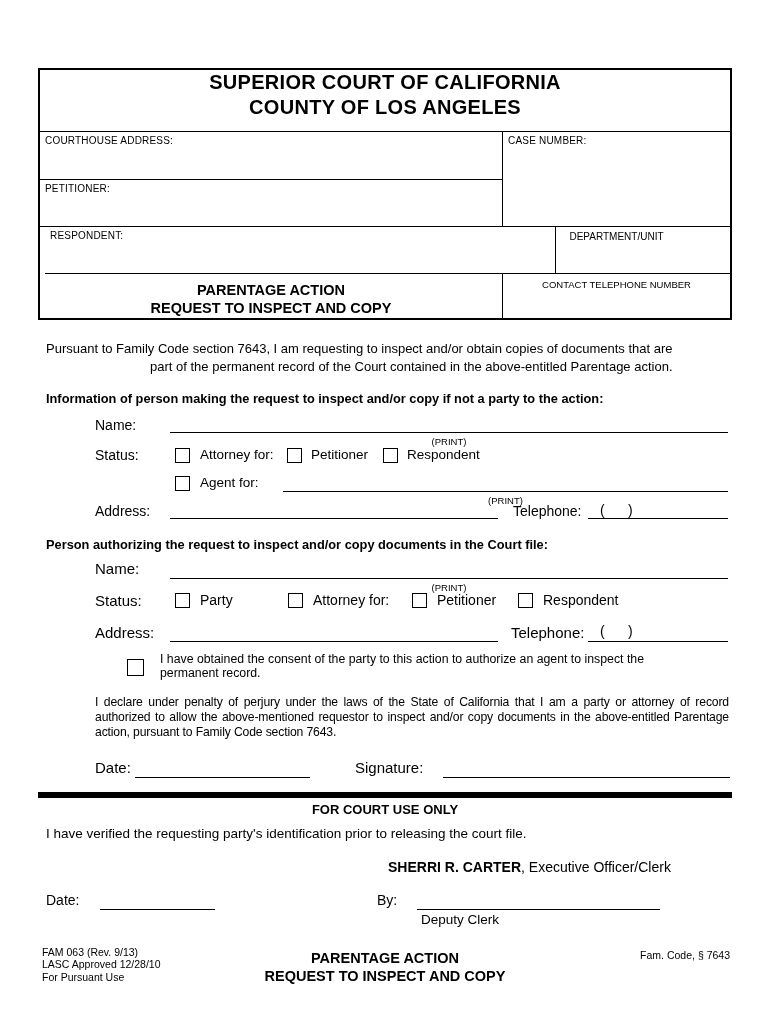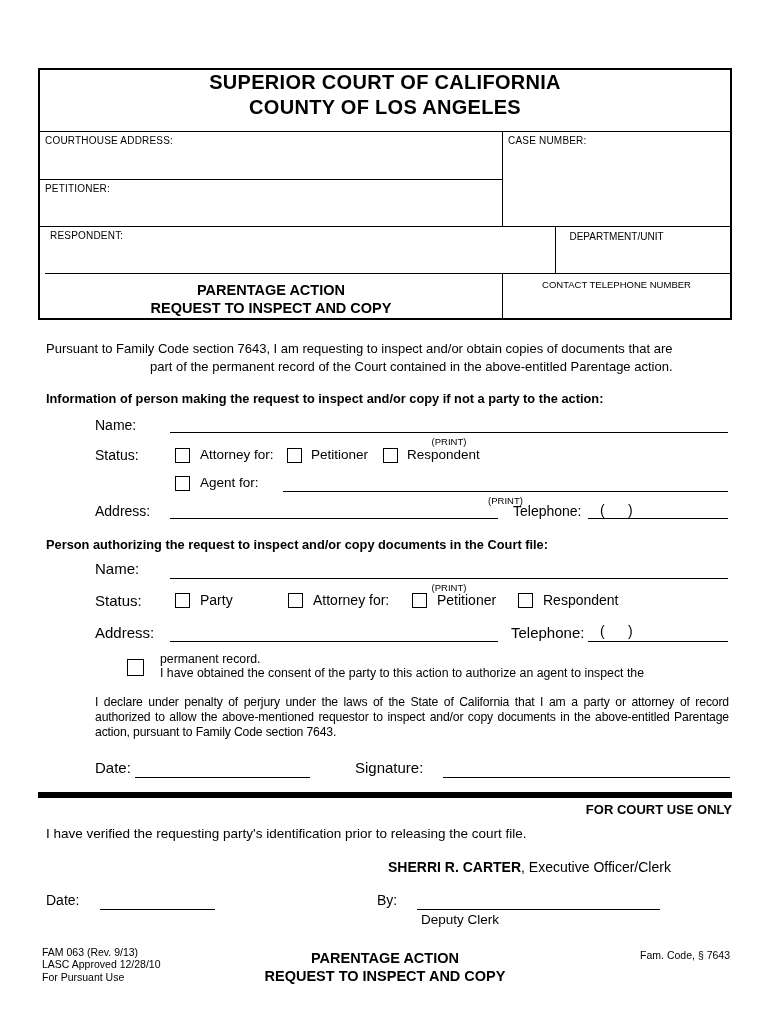--- a/index.html
+++ b/index.html
@@ -36,21 +36,21 @@
   .fl { position:absolute; border-bottom:1.3px solid #000; }
   .paren { font-size:14px; white-space:pre; font-style:normal; padding-left:12px; display:inline-block; }
   
   .cb { position:absolute; width:15px; height:15px; border:1.6px solid #000; background:#fff; }
   .cb-lg { width:17px; height:17px; }
   
   .consent-line { font-size:12.3px; line-height:13.8px; white-space:nowrap; display:block; }
   #declaration { font-size:12.2px; line-height:14.9px; text-align:justify; letter-spacing:-0.15px; }
   
   #thick-bar { position:absolute; left:38px; top:792px; width:694px; height:6px; background:#000; }
-  #fcuo { position:absolute; left:38px; top:802px; width:694px; text-align:right; font-weight:bold; font-size:13px; }
+  #fcuo { position:absolute; left:38px; top:802px; width:694px; text-align:center; font-weight:bold; font-size:13px; }
   
   .foot-small { font-size:10.5px; line-height:12.3px; display:block; white-space:nowrap; }
   .foot-title { font-weight:bold; font-size:14.5px; line-height:17.5px; display:block; text-align:center; }
 </style>
 </head>
 <body>
 
 <div id="page">
 
   <div id="form-box">
@@ -127,22 +127,22 @@
   <span class="cb" style="left:518px; top:593px;"></span>
   <div class="abs opt14" style="left:543px; top:592px;">Respondent</div>
 
   <div class="abs lbl15" style="left:95px; top:624px;">Address:</div>
   <span class="fl" style="left:170px; top:624px; width:328px; height:18px;"></span>
   <div class="abs lbl15" style="left:511px; top:624px;">Telephone:</div>
   <span class="fl" style="left:588px; top:622px; width:140px; height:20px;"><i class="paren">(      )</i></span>
 
   <span class="cb cb-lg" style="left:127px; top:659px;"></span>
   <div class="abs" style="left:160px; top:653px;">
+    <span class="consent-line">I have obtained the consent of the party to this action to authorize an agent to inspect the</span>
     <span class="consent-line">permanent record.</span>
-    <span class="consent-line">I have obtained the consent of the party to this action to authorize an agent to inspect the</span>
   </div>
 
   <div id="declaration" class="abs" style="left:95px; top:695px; width:634px;">I declare under penalty of perjury under the laws of the State of California that I am a party or attorney of record authorized to allow the above-mentioned requestor to inspect and/or copy documents in the above-entitled Parentage action, pursuant to Family Code section 7643.</div>
 
   <div class="abs lbl15" style="left:95px; top:759px;">Date:</div>
   <span class="fl" style="left:135px; top:759px; width:175px; height:19px;"></span>
   <div class="abs lbl15" style="left:355px; top:759px;">Signature:</div>
   <span class="fl" style="left:443px; top:759px; width:287px; height:19px;"></span>
 
   <div id="thick-bar"></div>

